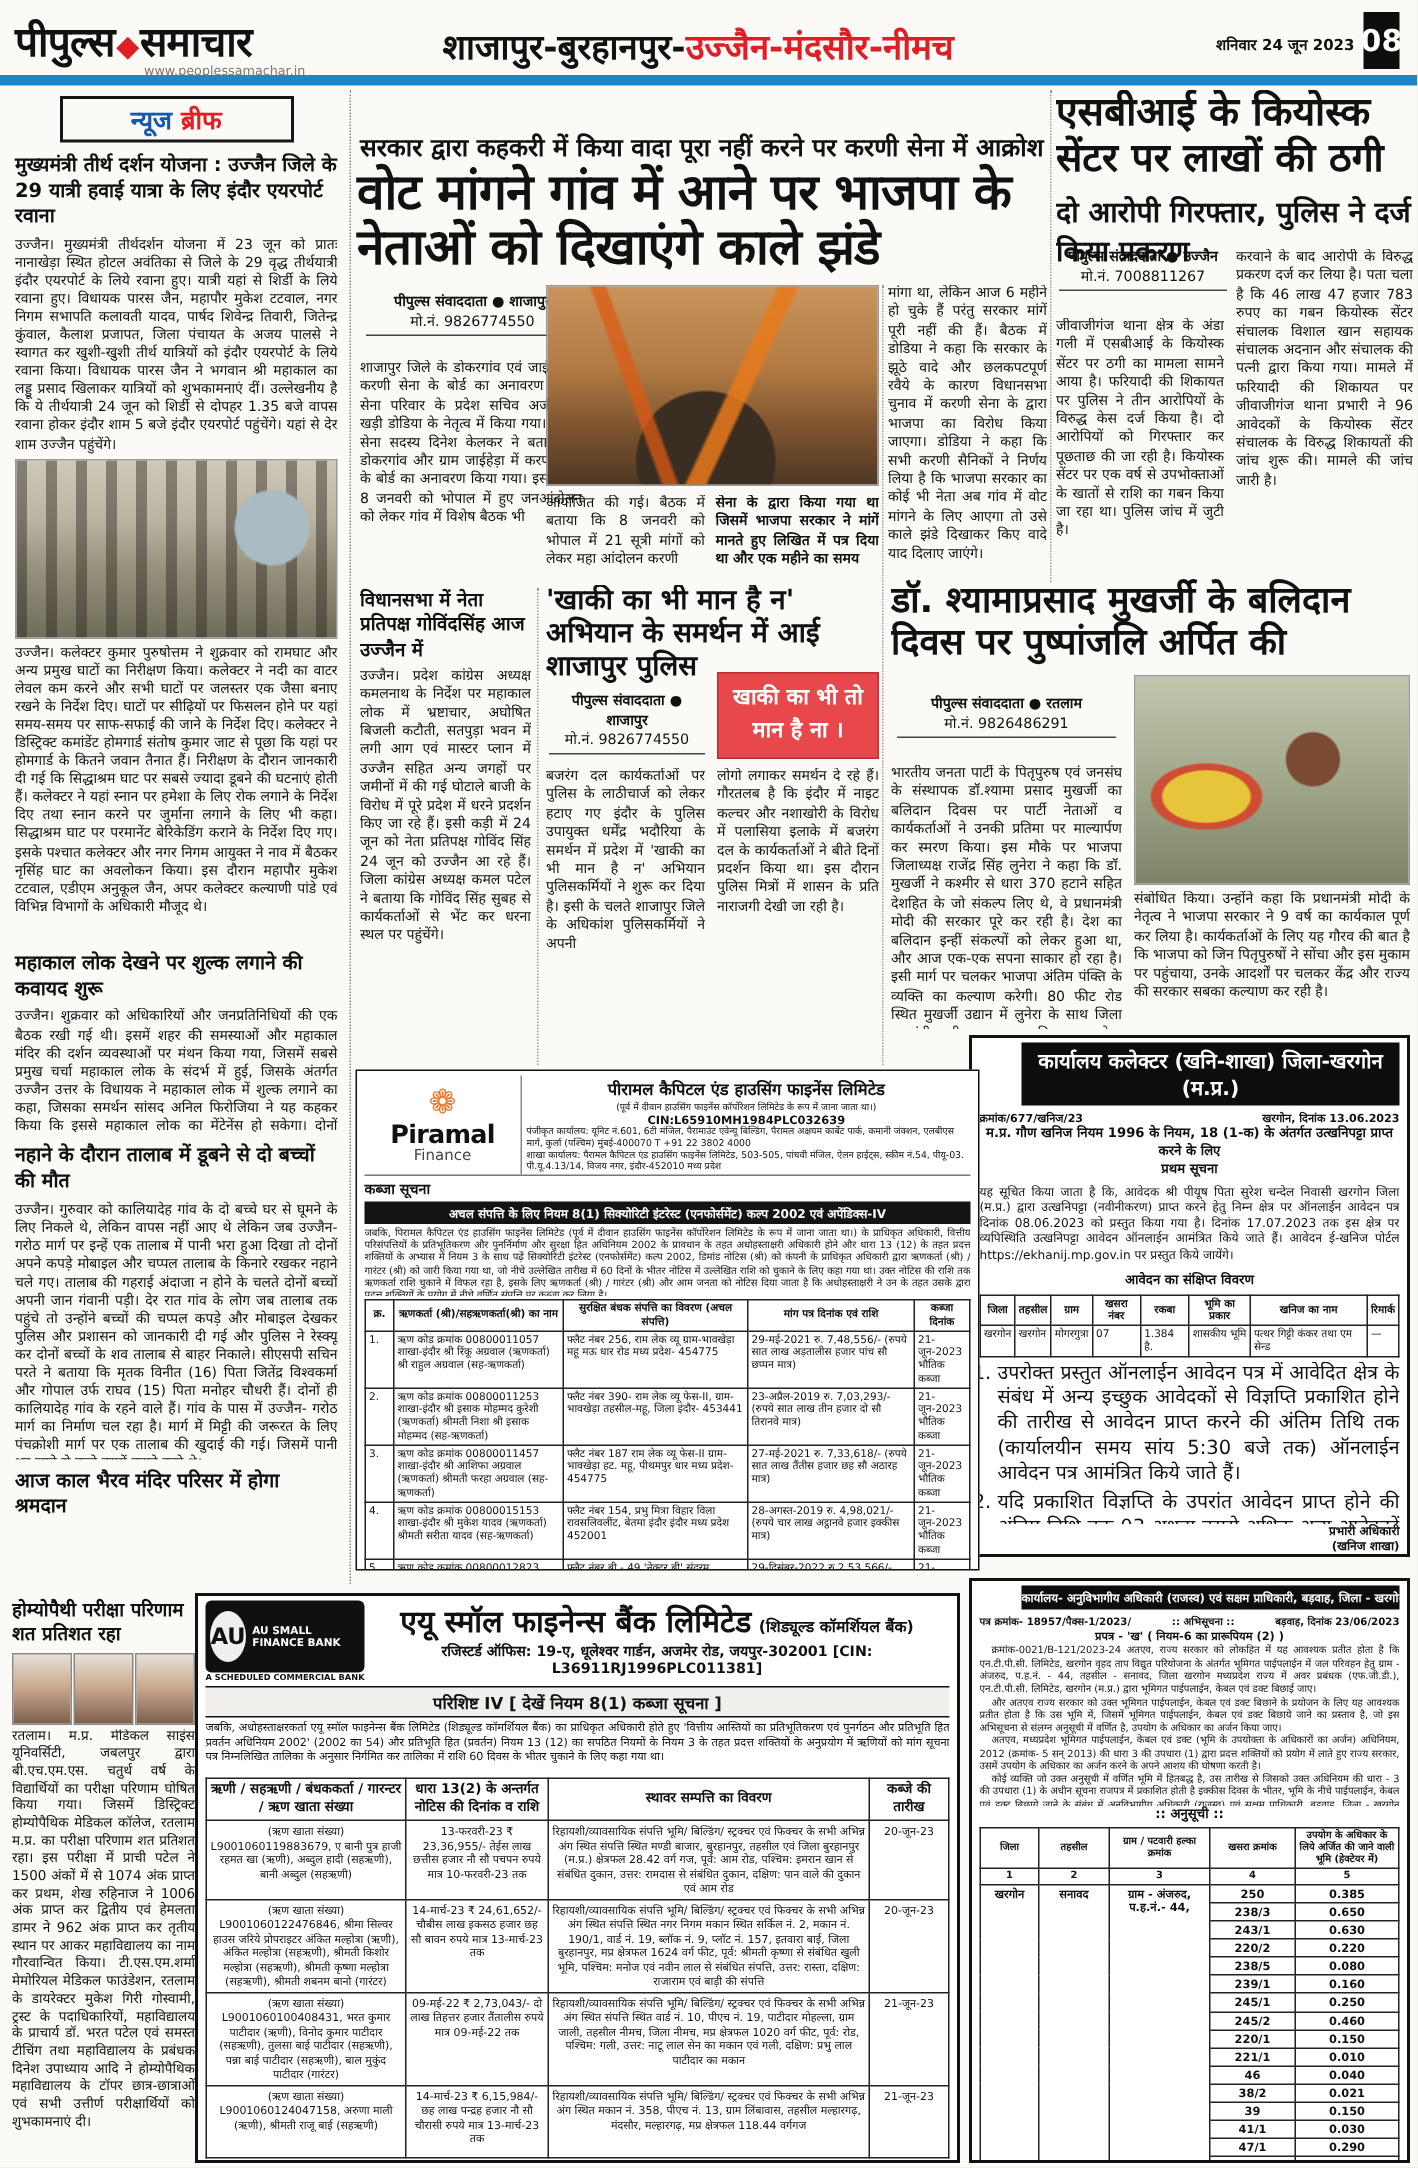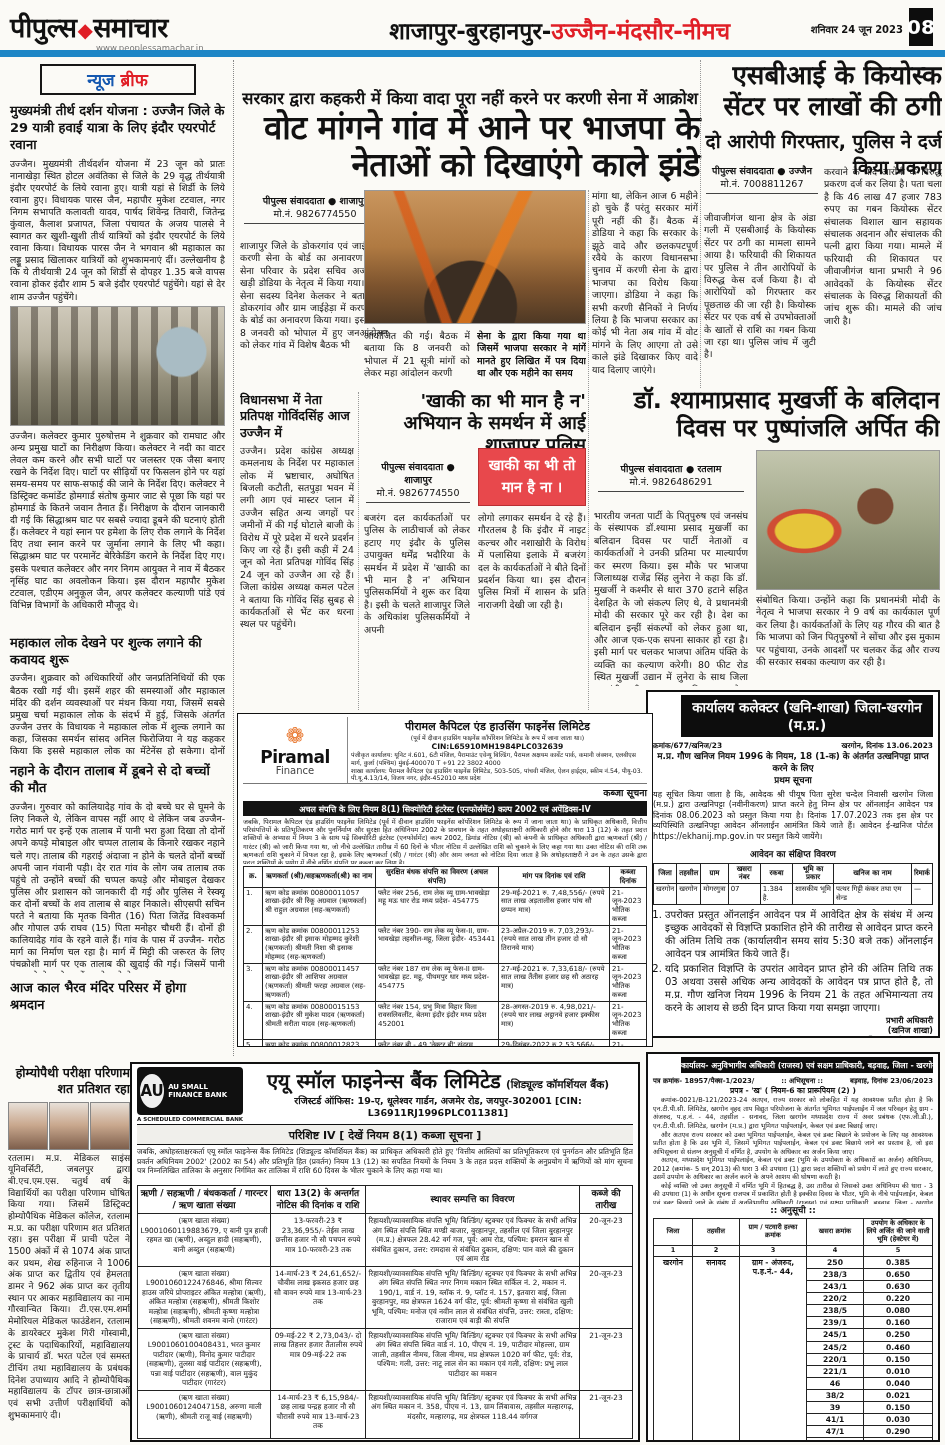--- a/index.html
+++ b/index.html
@@ -1,20 +1,20 @@
 <!DOCTYPE html>
 <html><head>
 <meta charset="utf-8">
 <style>
   html,body{margin:0;padding:0;background:#e8e6e0;}
   #page{position:relative;width:945px;height:1445px;background:#fbfaf6;margin:0 auto;
         font-family:"DejaVu Sans","Liberation Sans",sans-serif;color:#111;overflow:hidden;}
   .abs{position:absolute;}
   .jt{text-align:justify;overflow:hidden;}
-  .ctr{text-align:right;}
+  .ctr{text-align:left;}
   
   .mh-line{font-size:27px;font-weight:bold;letter-spacing:-.5px;}
   .mh-diamond{color:#e01e26;font-size:20px;padding:0 1px;}
   .mh-url{font-size:8.5px;color:#777;margin:-2px 0 0 86px;}
   .region-black{color:#111;}
   .region-red{color:#e01e26;}
   .region{font-size:23px;font-weight:bold;white-space:nowrap;}
   .hdr-date{font-size:10px;font-weight:bold;text-align:right;}
   .pageno{background:#0d0d0d;color:#fff;font-size:20px;font-weight:bold;
           display:flex;align-items:center;justify-content:center;}
@@ -63,38 +63,38 @@
   .n1head{font-size:13.5px;padding:3px 0;}
   .n2head{font-size:7.8px;padding:3px 0;white-space:nowrap;overflow:hidden;}
   .refrow{display:flex;justify-content:space-between;font-size:7.4px;font-weight:bold;margin:3px 0 1px 0;}
   .ntxt{font-size:8.1px;line-height:1.3;}
   .n2txt{font-size:6.6px;line-height:1.3;}
   .ntitle{font-size:8.8px;font-weight:bold;text-align:center;line-height:1.35;}
   table{border-collapse:collapse;}
   .gt{width:100%;}
   .gt th,.gt td{border:1px solid #222;font-size:7px;line-height:1.25;padding:1px 2px;vertical-align:top;}
   .gt th{text-align:center;vertical-align:middle;}
-  .clauses{margin:3px 0 0 0;padding-left:12px;font-size:10px;line-height:1.3;text-align:justify;}
+  .clauses{margin:3px 0 0 0;padding-left:12px;font-size:13px;line-height:1.3;text-align:justify;}
   .clauses li{margin-bottom:2px;}
   .sign{font-size:8px;font-weight:bold;text-align:right;line-height:1.3;}
   .gno{font-size:8.5px;font-weight:bold;}
   .tagline{font-size:7px;font-weight:bold;text-align:center;}
   
   .plogo{width:104px;border-right:1px solid #888;display:flex;flex-direction:column;
          align-items:center;justify-content:center;}
   .pmark{color:#e8742a;font-size:22px;line-height:1;}
   .pname{font-size:17px;font-weight:bold;letter-spacing:-.5px;}
   .pfin{font-size:10px;color:#444;margin-top:-2px;}
   .pinfo{flex:1;padding:1px 3px;text-align:center;}
   .pinfo .nm{font-size:11px;font-weight:bold;}
   .pinfo .s1{font-size:6.2px;}
   .pinfo .cin{font-size:7.6px;font-weight:bold;}
   .pinfo .ad{font-size:6.2px;line-height:1.25;text-align:left;}
   .blackbar{background:#141414;color:#fff;text-align:center;font-size:8px;font-weight:bold;padding:2px 0;margin:2px 0;}
-  .kabja{text-align:right;font-size:9.5px;font-weight:bold;margin:2px 0 0 0;}
+  .kabja{text-align:left;font-size:9.5px;font-weight:bold;margin:2px 0 0 0;}
   .ptxt{font-size:6.6px;line-height:1.25;}
   
   .aubox{width:106px;height:48px;background:#101010;border-radius:4px;color:#fff;display:flex;
          align-items:center;padding:3px;box-sizing:border-box;}
   .aucircle{width:34px;height:34px;border-radius:50%;background:#efefef;color:#111;font-weight:bold;
             font-size:15px;display:flex;align-items:center;justify-content:center;margin-right:4px;}
   .aulines{font-size:7px;font-weight:bold;line-height:1.15;}
   .ausched{font-size:5.5px;font-weight:bold;margin-top:1px;}
   .autitle{font-size:20px;font-weight:bold;line-height:1.1;}
   .autitle small{font-size:10.5px;}

